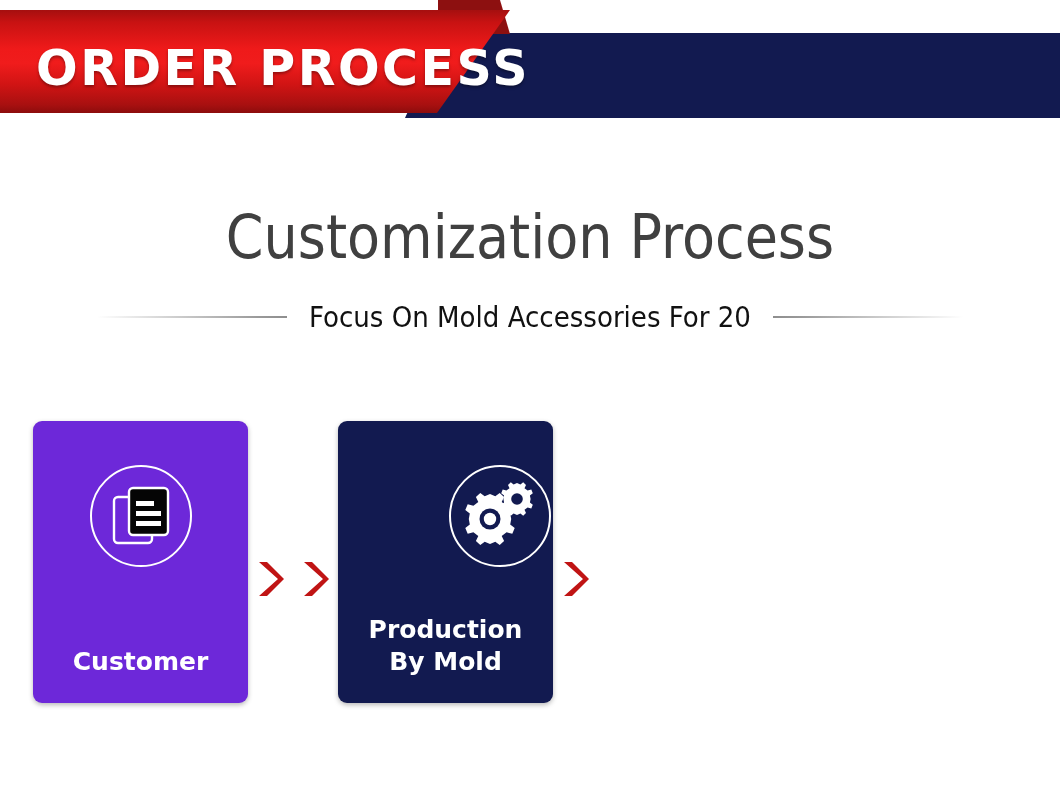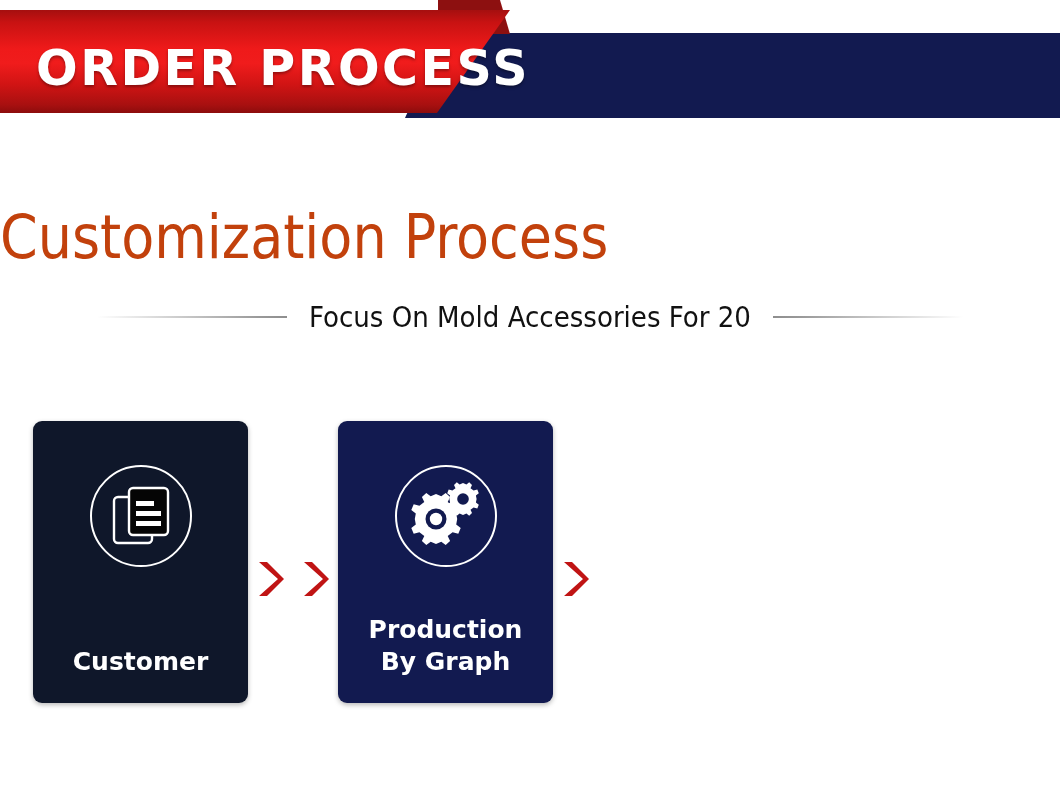--- a/index.html
+++ b/index.html
@@ -67,24 +67,24 @@
     text-shadow: 0 2px 3px rgba(0,0,0,0.35);
     white-space: nowrap;
   }
 
   
   #main-title {
     position: absolute;
     left: 0;
     top: 202px;
     width: 1060px;
-    text-align: left;
+    text-align: center;
     font-size: 60px;
     font-weight: normal;
-    color: #c2410c;
+    color: #404040;
     font-family: "DejaVu Sans Condensed", "Liberation Sans Narrow", "Liberation Sans", sans-serif;
     letter-spacing: 0px;
     white-space: nowrap;
   }
   #subtitle-row {
     position: absolute;
     left: 0;
     top: 300px;
     width: 1060px;
     display: flex;
@@ -168,21 +168,21 @@
 <div id="main-title">Customization Process</div>
 
 <div id="subtitle-row">
   <div class="rule left"></div>
   <div id="subtitle-text">Focus On Mold Accessories For 20</div>
   <div class="rule right"></div>
 </div>
 
 <div id="steps">
 
-  <div class="card two-line" style="background:#0f172a;">
+  <div class="card two-line" style="background:#6d28d9;">
     <div class="icon-wrap">
       <svg viewBox="0 0 106 106" width="106" height="106">
         <circle cx="53" cy="53" r="50" fill="none" stroke="#ffffff" stroke-width="2"></circle>
         <rect x="26" y="34" width="38" height="46" rx="4" fill="none" stroke="#ffffff" stroke-width="2.4"></rect>
         <rect x="41" y="25" width="39" height="47" rx="4" fill="#050505" stroke="#ffffff" stroke-width="2.4"></rect>
         <rect x="48" y="38" width="18" height="5" fill="#ffffff"></rect>
         <rect x="48" y="48" width="25" height="5" fill="#ffffff"></rect>
         <rect x="48" y="58" width="25" height="5" fill="#ffffff"></rect>
       </svg>
     </div>
@@ -197,40 +197,40 @@
     </svg>
   </div>
 
 
   <div class="arrow">
     <svg viewBox="0 0 30 38" width="30" height="38">
       <path d="M3 2 L22 19 L3 36 L11 36 L28 19 L11 2 Z" fill="#c01414"></path>
     </svg>
   </div>
 
-  <div class="card two-line" style="background:#121a50;">
+  <div class="card two-line" style="background:#121a50;align-items:flex-end;">
     <div class="icon-wrap">
       <svg viewBox="0 0 106 106" width="106" height="106">
         <circle cx="53" cy="53" r="50" fill="none" stroke="#ffffff" stroke-width="2"></circle>
 
         <g transform="translate(70,36)">
           <path d="M0,-16 L3.4,-14.5 L6.2,-16.7 L9,-14 L7.5,-10.8 L10.6,-8.5 L14.3,-9.4 L15.8,-5.8 L12.9,-3.6 L13.6,0 L12.9,3.6 L15.8,5.8 L14.3,9.4 L10.6,8.5 L7.5,10.8 L9,14 L6.2,16.7 L3.4,14.5 L0,16 L-3.4,14.5 L-6.2,16.7 L-9,14 L-7.5,10.8 L-10.6,8.5 L-14.3,9.4 L-15.8,5.8 L-12.9,3.6 L-13.6,0 L-12.9,-3.6 L-15.8,-5.8 L-14.3,-9.4 L-10.6,-8.5 L-7.5,-10.8 L-9,-14 L-6.2,-16.7 L-3.4,-14.5 Z" fill="#ffffff"></path>
           <circle cx="0" cy="0" r="5.8" fill="#121a50"></circle>
         </g>
 
         <g transform="translate(43,56)">
           <path d="M0,-25 L5.3,-22.7 L9.7,-26.1 L14.1,-21.9 L11.7,-16.9 L16.6,-13.3 L22.3,-14.7 L24.7,-9.1 L20.2,-5.6 L21.2,0 L20.2,5.6 L24.7,9.1 L22.3,14.7 L16.6,13.3 L11.7,16.9 L14.1,21.9 L9.7,26.1 L5.3,22.7 L0,25 L-5.3,22.7 L-9.7,26.1 L-14.1,21.9 L-11.7,16.9 L-16.6,13.3 L-22.3,14.7 L-24.7,9.1 L-20.2,5.6 L-21.2,0 L-20.2,-5.6 L-24.7,-9.1 L-22.3,-14.7 L-16.6,-13.3 L-11.7,-16.9 L-14.1,-21.9 L-9.7,-26.1 L-5.3,-22.7 Z" fill="#ffffff"></path>
           <circle cx="0" cy="0" r="10.5" fill="#121a50"></circle>
           <circle cx="0" cy="0" r="6.2" fill="#ffffff"></circle>
         </g>
       </svg>
     </div>
     <div class="label">
       <div>Production</div>
-      <div>By Graph</div>
+      <div>By Mold</div>
     </div>
   </div>
 
   <div class="arrow">
     <svg viewBox="0 0 30 38" width="30" height="38">
       <path d="M3 2 L22 19 L3 36 L11 36 L28 19 L11 2 Z" fill="#c01414"></path>
     </svg>
   </div>
 
 

